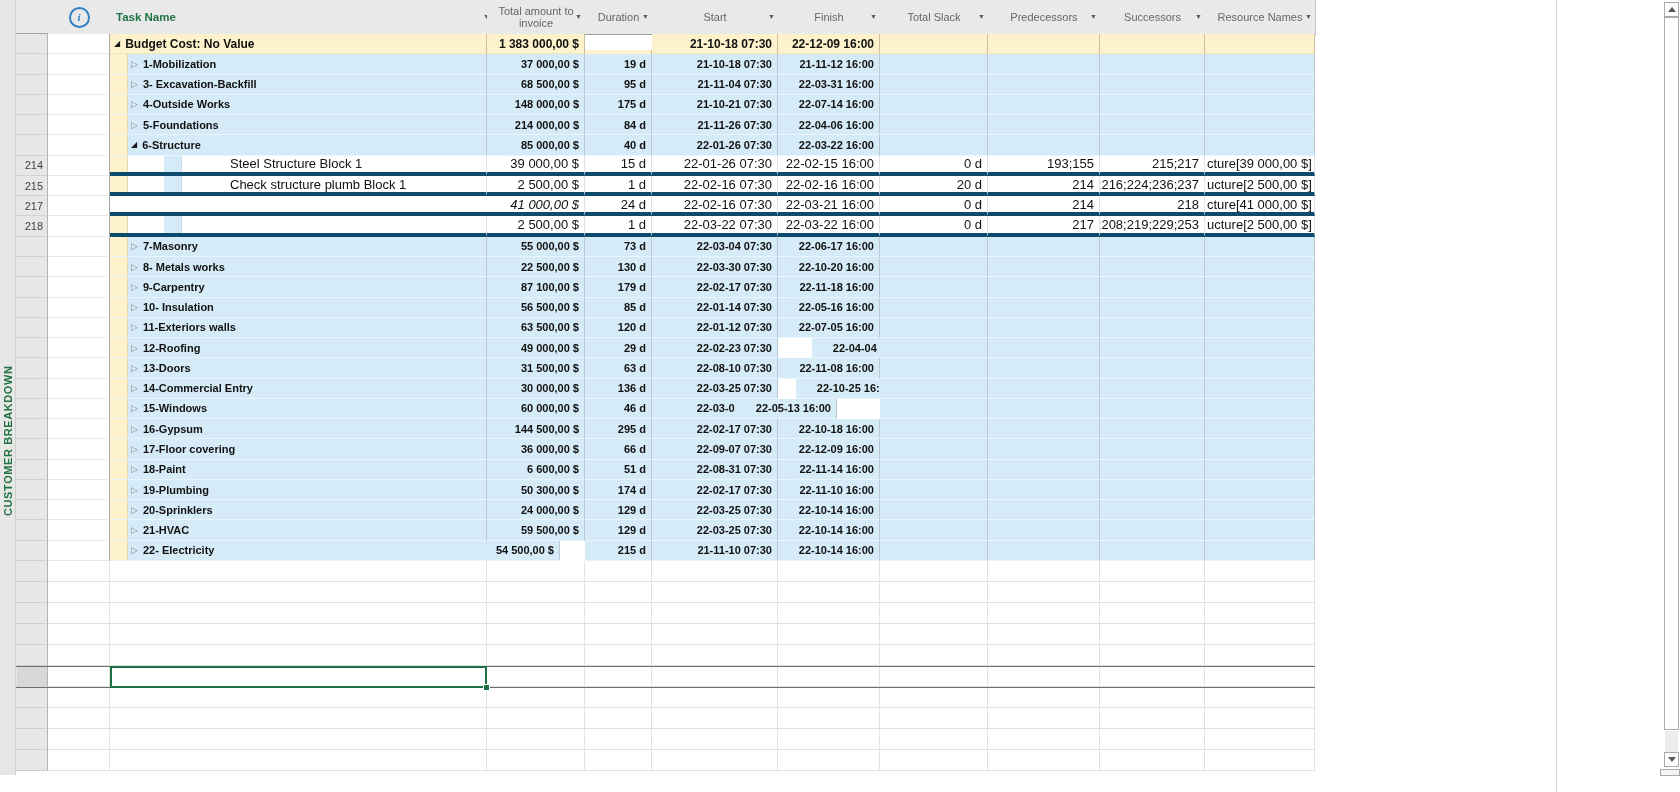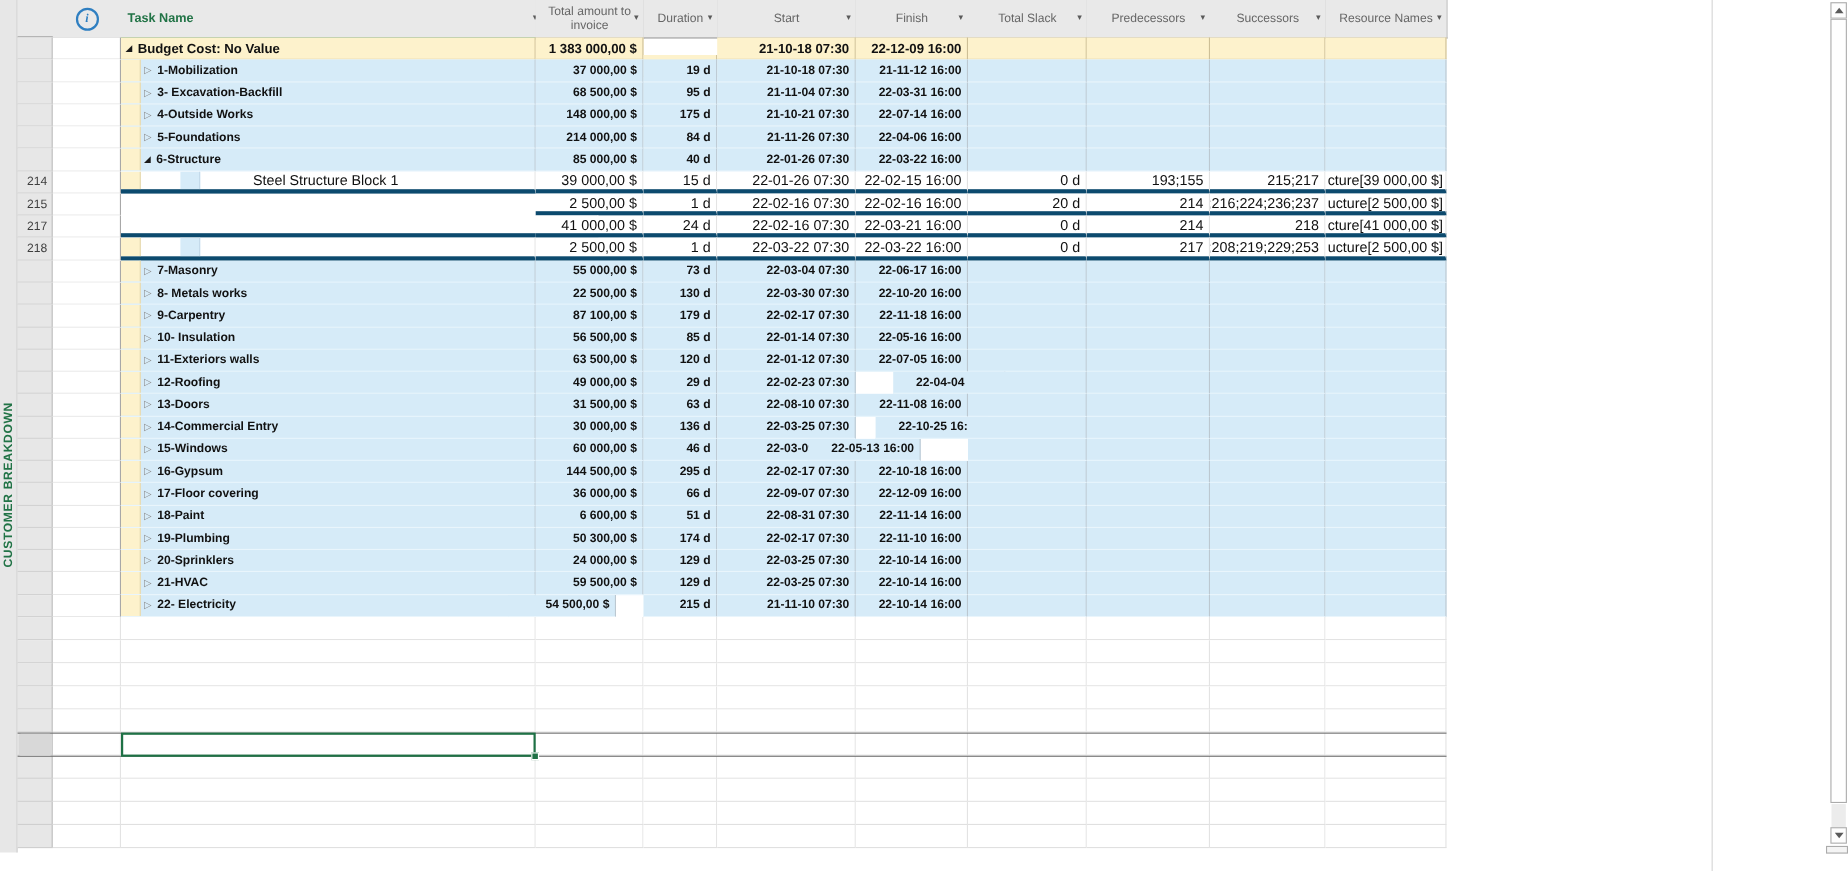--- a/index.html
+++ b/index.html
@@ -233,40 +233,47 @@
         <div class="cell data r" style="position: absolute; left: 636px; top: 0px; width: 126px; height: 20.27px;">22-01-26 07:30</div>
         <div class="cell data r" style="position: absolute; left: 762px; top: 0px; width: 102px; height: 20.27px;">22-02-15 16:00</div>
         <div class="cell data r" style="position: absolute; left: 864px; top: 0px; width: 108px; height: 20.27px;">0 d</div>
         <div class="cell data r" style="position: absolute; left: 972px; top: 0px; width: 112px; height: 20.27px;">193;155</div>
         <div class="cell data r" style="position: absolute; left: 1084px; top: 0px; width: 105px; height: 20.27px;">215;217</div>
         <div class="cell data l" style="position: absolute; left: 1189px; top: 0px; width: 110px; height: 20.27px;">cture[39 000,00 $]</div>
       </div>
       <div class="row-leaf" style="position: absolute; left: 16px; top: 175.89px; width: 1299px; height: 20.27px;">
         <div class="cell num" style="position: absolute; left: 0px; top: 0px; width: 32px; height: 20.27px;">215</div>
         <div class="cell ind" style="position: absolute; left: 32px; top: 0px; width: 62px; height: 20.27px;"></div>
+        <div class="cell data" style="padding: 0px; position: absolute; left: 94px; top: 0px; width: 377px; height: 20.27px;">
+          <div class="strip cream" style="position: relative;"></div>
+          <div class="strip blue" style="position: relative;"></div>
+          <div class="tname" style="padding-left: 12px; flex: 1 1 0%;">
+            <span>Check structure plumb Block 1</span>
+          </div>
+        </div>
         <div class="cell data r" style="position: absolute; left: 471px; top: 0px; width: 98px; height: 20.27px;">2 500,00 $</div>
         <div class="cell data r" style="position: absolute; left: 569px; top: 0px; width: 67px; height: 20.27px;">1 d</div>
         <div class="cell data r" style="position: absolute; left: 636px; top: 0px; width: 126px; height: 20.27px;">22-02-16 07:30</div>
         <div class="cell data r" style="position: absolute; left: 762px; top: 0px; width: 102px; height: 20.27px;">22-02-16 16:00</div>
         <div class="cell data r" style="position: absolute; left: 864px; top: 0px; width: 108px; height: 20.27px;">20 d</div>
         <div class="cell data r" style="position: absolute; left: 972px; top: 0px; width: 112px; height: 20.27px;">214</div>
         <div class="cell data r" style="position: absolute; left: 1084px; top: 0px; width: 105px; height: 20.27px;">9;216;224;236;237</div>
         <div class="cell data l" style="position: absolute; left: 1189px; top: 0px; width: 110px; height: 20.27px;">ucture[2 500,00 $]</div>
       </div>
       <div class="row-leaf" style="position: absolute; left: 16px; top: 196.16px; width: 1299px; height: 20.27px;">
         <div class="cell num" style="position: absolute; left: 0px; top: 0px; width: 32px; height: 20.27px;">217</div>
         <div class="cell ind" style="position: absolute; left: 32px; top: 0px; width: 62px; height: 20.27px;"></div>
         <div class="cell data" style="padding: 0px; position: absolute; left: 94px; top: 0px; width: 434px; height: 20.27px; flex-direction: column;">
           <div class="strip cream" style="position: relative;"></div>
           <div class="strip blue" style="position: relative;"></div>
           <div class="tname" style="padding-left: 12px; flex: 1 1 0%;">
             <span>Steel Structure Block 2</span>
           </div>
         </div>
-        <div class="cell data r" style="position: absolute; left: 471px; top: 0px; width: 98px; height: 20.27px;">41 000,00 $</div>
+        <div class="cell data r" style="position: absolute; left: 471px; top: 0px; width: 98px; height: 20.27px; font-style: italic;">41 000,00 $</div>
         <div class="cell data r" style="position: absolute; left: 569px; top: 0px; width: 67px; height: 20.27px;">24 d</div>
         <div class="cell data r" style="position: absolute; left: 636px; top: 0px; width: 126px; height: 20.27px;">22-02-16 07:30</div>
         <div class="cell data r" style="position: absolute; left: 762px; top: 0px; width: 102px; height: 20.27px;">22-03-21 16:00</div>
         <div class="cell data r" style="position: absolute; left: 864px; top: 0px; width: 108px; height: 20.27px;">0 d</div>
         <div class="cell data r" style="position: absolute; left: 972px; top: 0px; width: 112px; height: 20.27px;">214</div>
         <div class="cell data r" style="position: absolute; left: 1084px; top: 0px; width: 105px; height: 20.27px;">218</div>
         <div class="cell data l" style="position: absolute; left: 1189px; top: 0px; width: 110px; height: 20.27px;">cture[41 000,00 $]</div>
       </div>
       <div class="row-leaf" style="position: absolute; left: 16px; top: 216.43px; width: 1299px; height: 20.27px;">
         <div class="cell num" style="position: absolute; left: 0px; top: 0px; width: 32px; height: 20.27px;">218</div>

